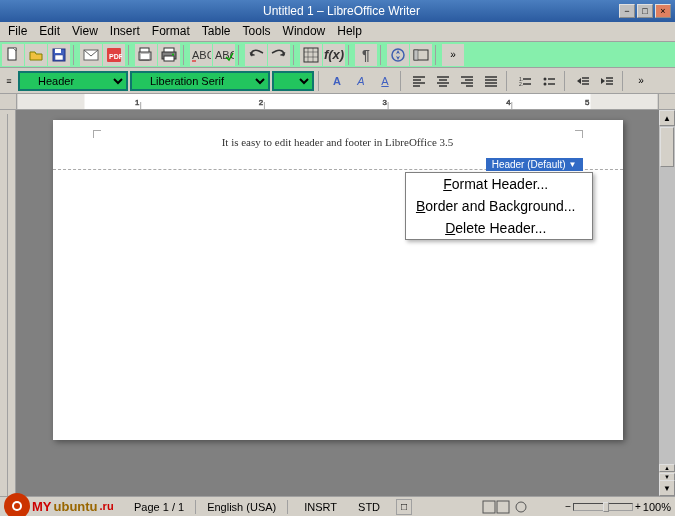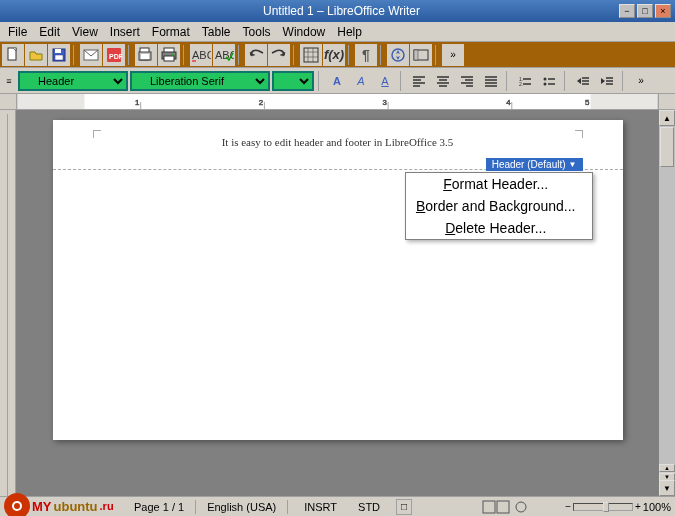--- a/index.html
+++ b/index.html
@@ -24,33 +24,32 @@
       font-size: 9px;
       display: flex; align-items: center; justify-content: center;
       cursor: pointer; color: #000;
     }
 
     
     #menubar {
       background: #d4d0c8;
       height: 20px;
       display: flex;
-      align-items: center;
       padding: 0 2px;
       border-bottom: 1px solid #a0a0a0;
     }
     .menu-item {
       padding: 2px 6px;
       font-size: 12px;
       cursor: pointer;
     }
 
     
     #toolbar1 {
-      background: #a16207;
+      background: #86efac;
       height: 26px;
       display: flex;
       align-items: center;
       padding: 1px 2px;
       border-bottom: 1px solid #a0a0a0;
       gap: 1px;
     }
     .tb-btn {
       width: 22px; height: 22px;
       background: #d4d0c8;

